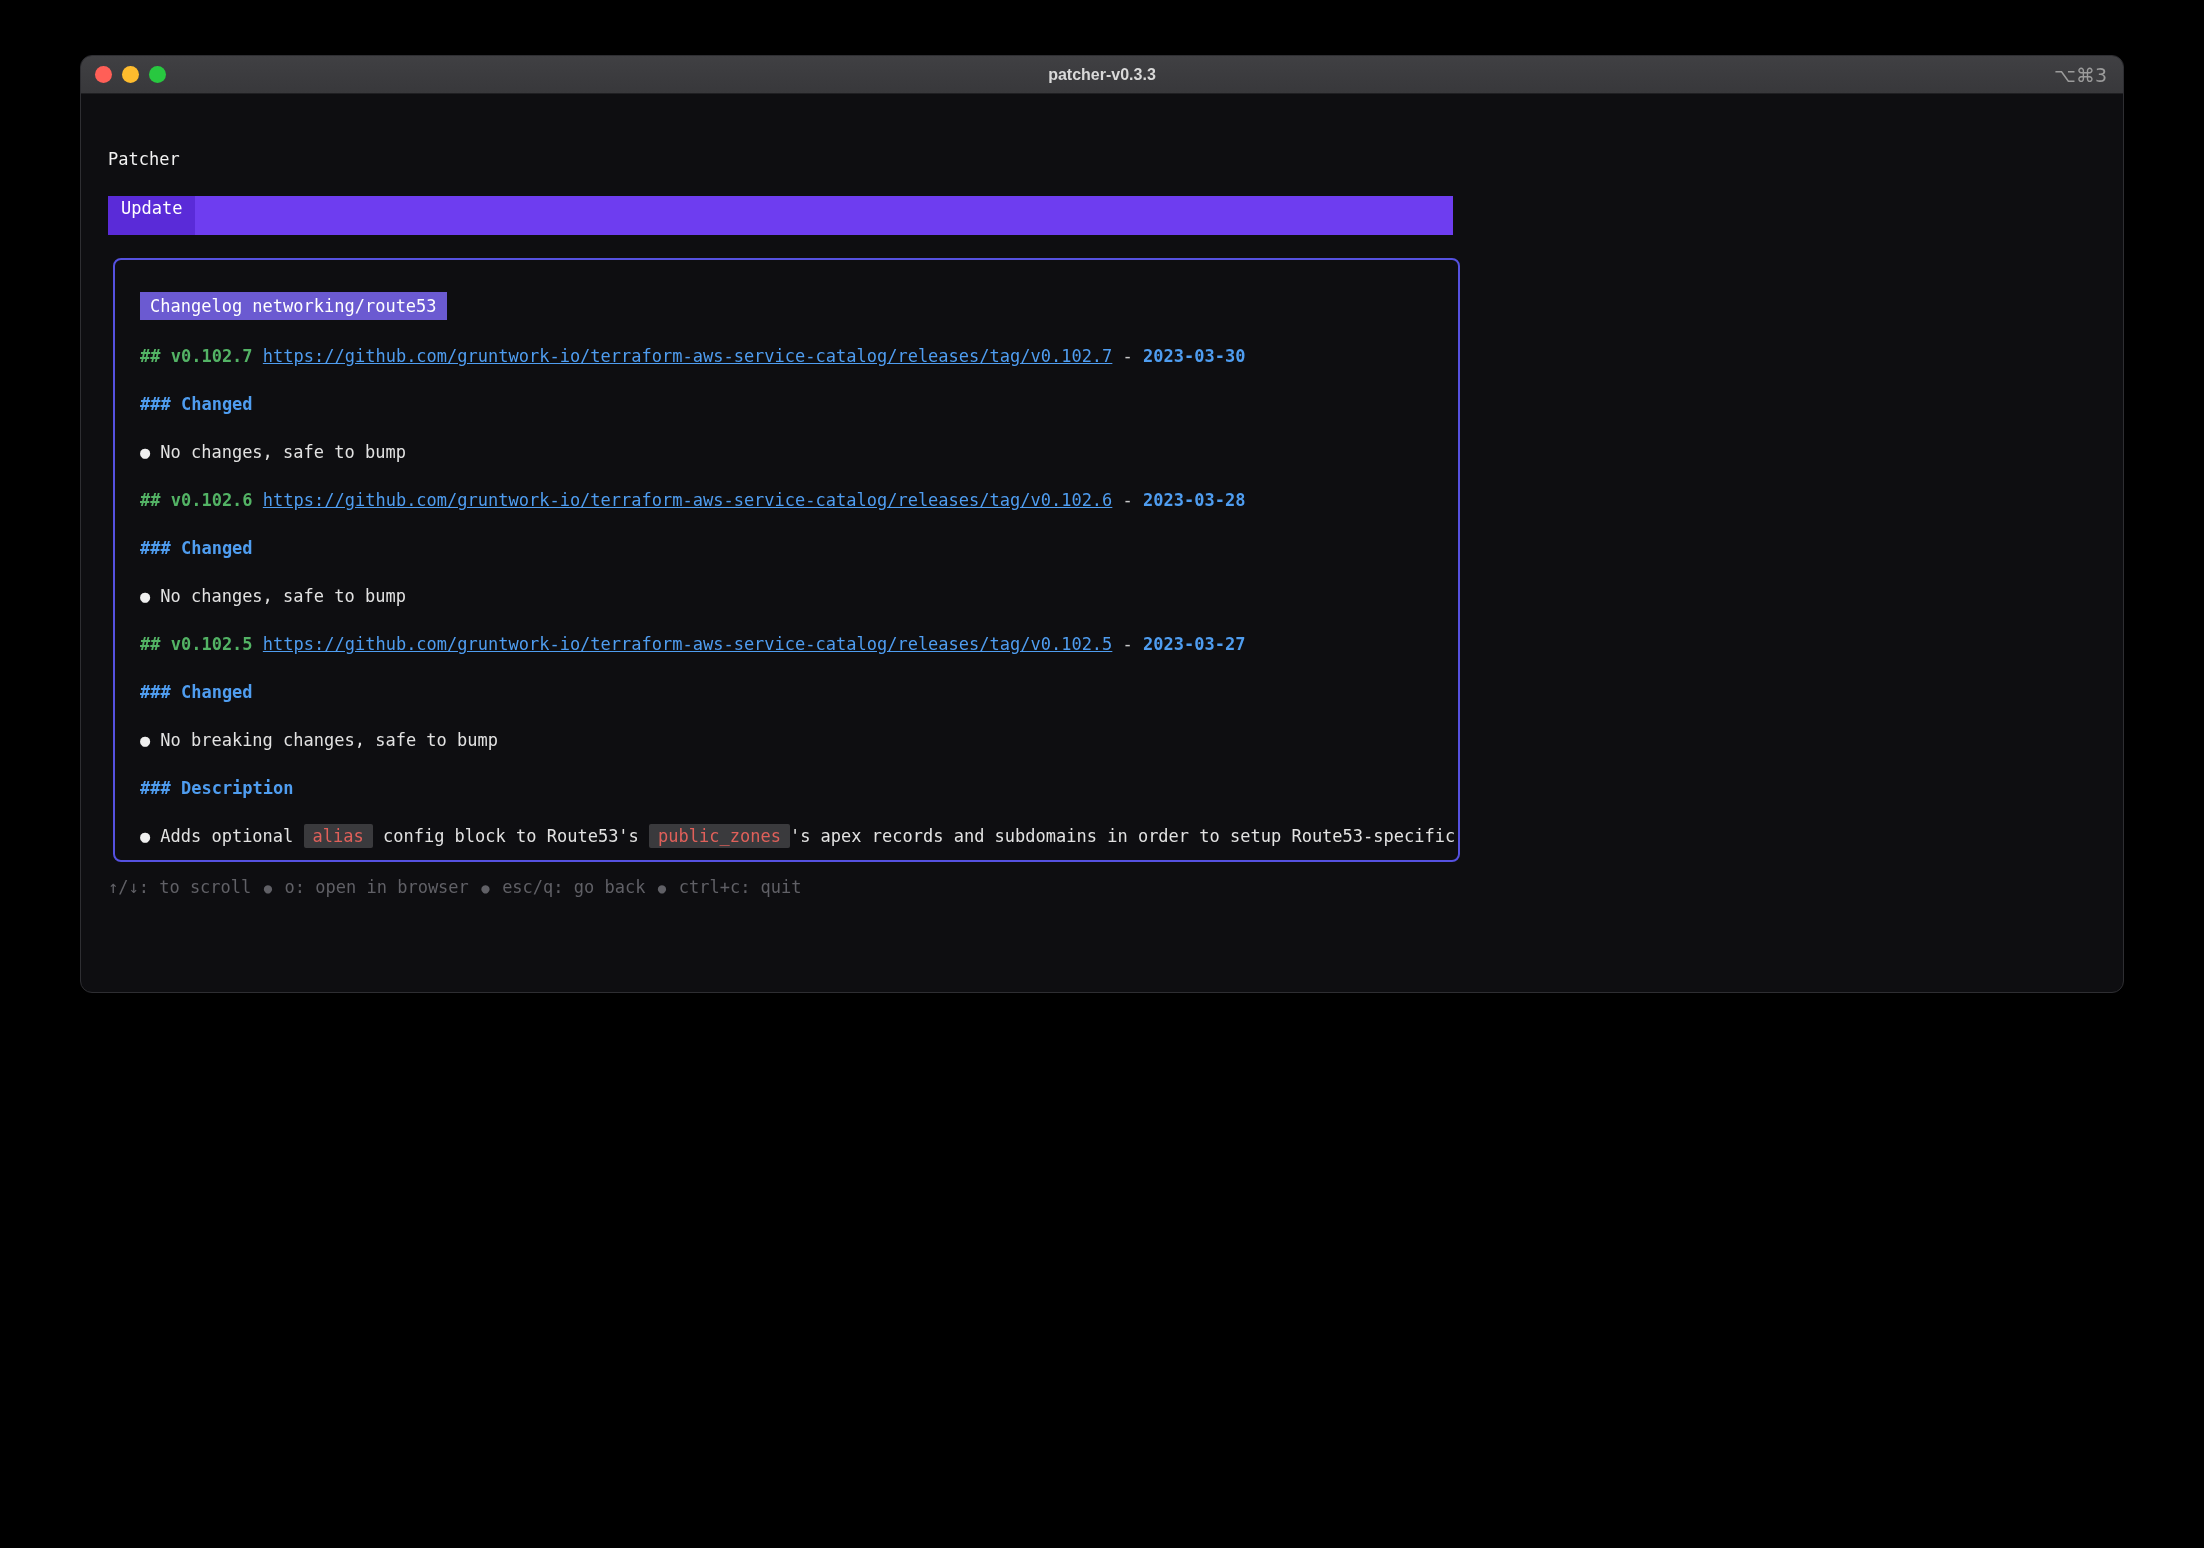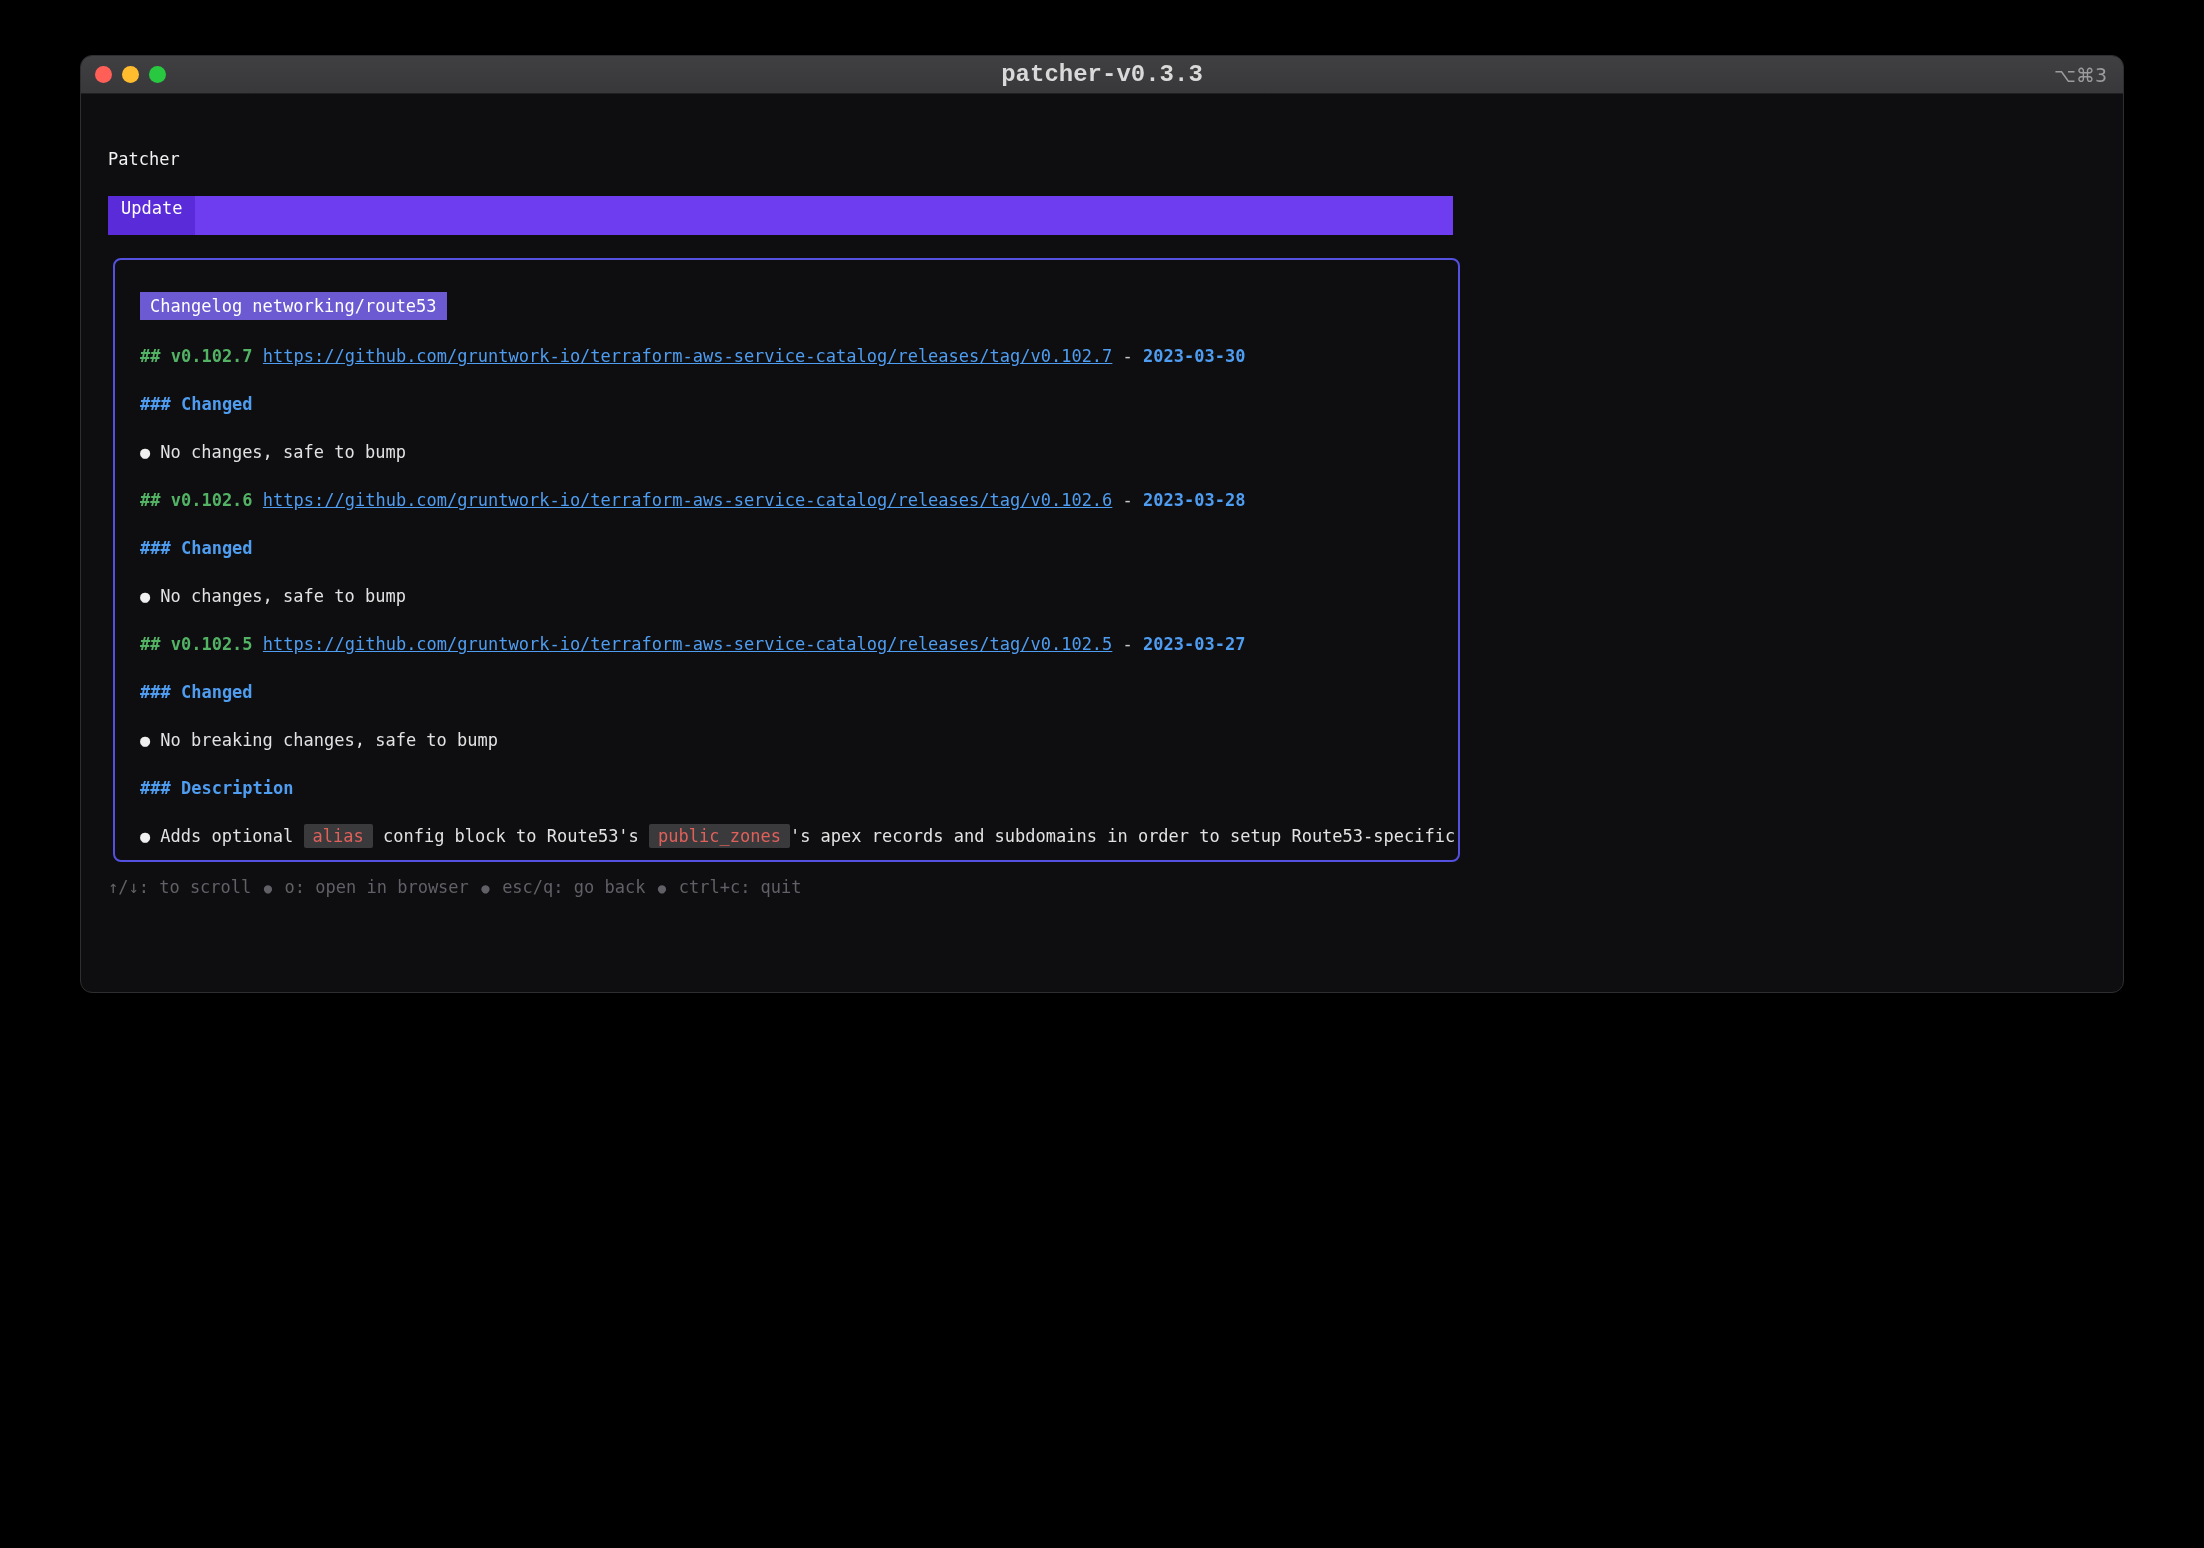--- a/index.html
+++ b/index.html
@@ -8,22 +8,22 @@
             font-family:"DejaVu Sans Mono", "Liberation Mono", monospace; }
   .window { position:absolute; left:80px; top:55px; width:2044px; height:938px;
             background:#0e0e11; border:1px solid #2e2e32; border-radius:12px; overflow:hidden; }
   .titlebar { position:relative; height:38px; background:linear-gradient(#404043,#38383b);
               border-bottom:1px solid #1f1f22; display:flex; align-items:center; }
   .lights { position:absolute; left:14px; top:0; height:100%; display:flex; align-items:center; gap:10px; }
   .light { width:17px; height:17px; border-radius:50%; display:inline-block; }
   .light.red { background:#ff5f57; }
   .light.yellow { background:#febc2e; }
   .light.green { background:#28c840; }
-  .title { flex:1; text-align:center; font-family:Liberation Mono, monospace;
-           font-weight:bold; font-size:24px; color:#d9d9d9; }
+  .title { flex:1; text-align:center; font-family:Liberation Sans, sans-serif;
+           font-weight:bold; font-size:16px; color:#d9d9d9; }
   .shortcut { position:absolute; right:16px; top:0; height:100%; display:flex; align-items:center;
               font-family:"DejaVu Sans", sans-serif; font-size:19px; color:#9b9b9b; }
   .terminal { position:absolute; left:0; right:0; top:39px; bottom:0;
               font-size:17px; color:var(--text,#e2e2e2);border-radius:29px; }
   .app-name { position:absolute; left:27px; top:52px; line-height:24px; color:#f2f2f2; }
   .tabbar { position:absolute; left:27px; top:101px; width:1345px; height:39px;
             background:var(--tab_bar_purple,#6e3df0); display:flex; }
   .tab { background:var(--tab_purple,#5a2bd8); color:#ffffff; padding:0 13px; line-height:25px; }
   .box { position:absolute; left:32px; top:163px; width:1347px; height:604px;
          border:2px solid var(--box_border,#5551e0); border-radius:8px;

